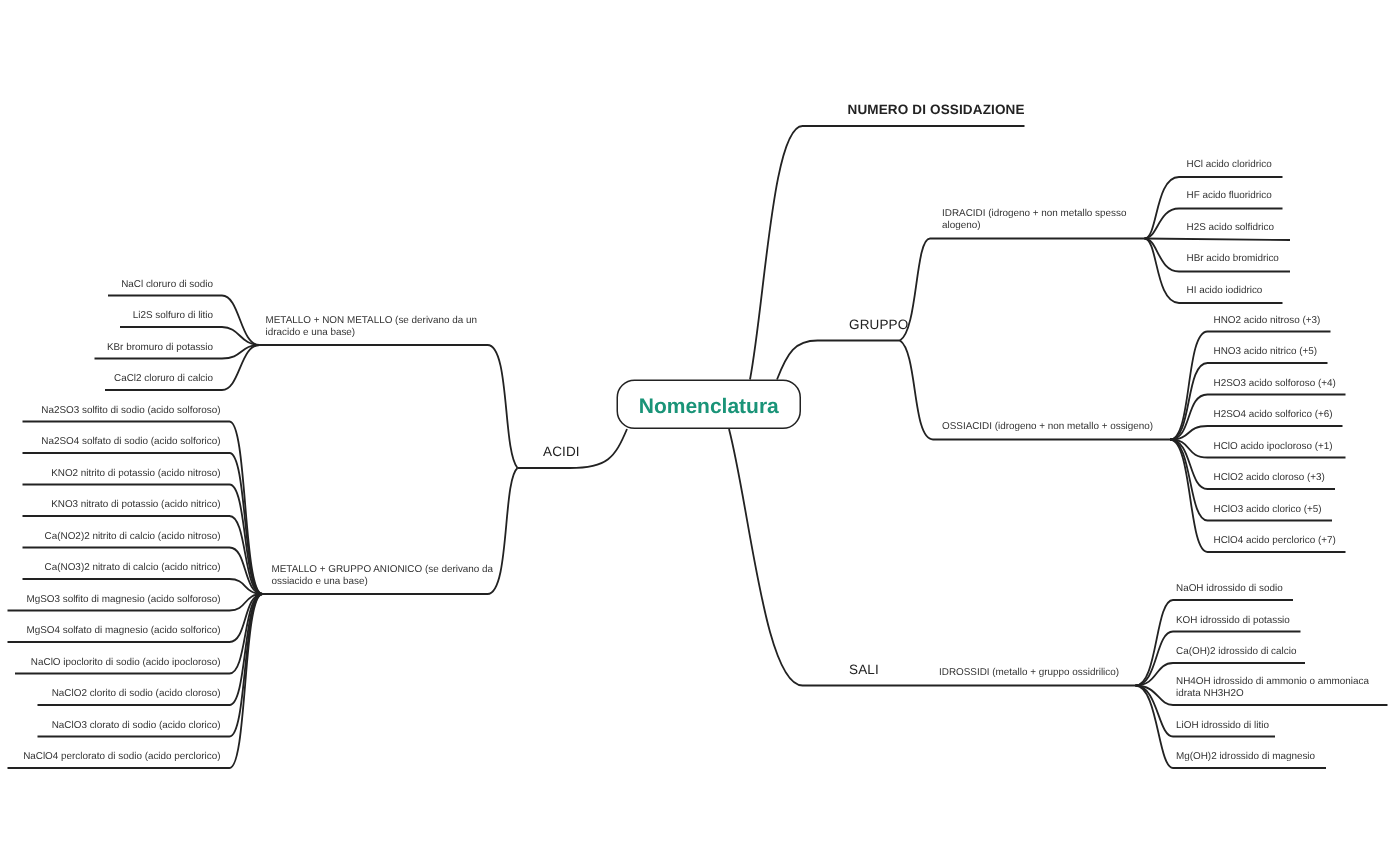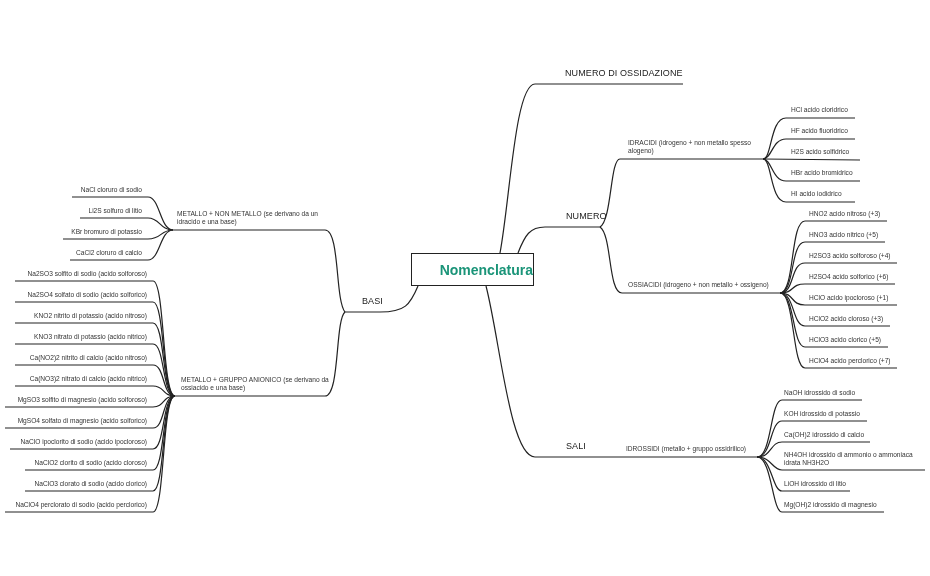--- a/index.html
+++ b/index.html
@@ -2,21 +2,21 @@
 <html><head>
 <meta charset="utf-8">
 <style>
   html, body { margin:0; padding:0; background:#ffffff; }
   body { width:930px; height:576px; position:relative; overflow:hidden; font-family:"Liberation Sans", sans-serif; color:#333; }
   svg.lines { position:absolute; left:0; top:0; width:930px; height:576px; }
   .lbl { position:absolute; font-size:6.6px; line-height:8.4px; color:#333; white-space:nowrap; }
   .lbl.r { text-align:right; }
   .lbl.wrap { white-space:normal; }
   .main-lbl { position:absolute; font-size:9px; color:#222; white-space:nowrap; letter-spacing:0.1px; }
-  .root { position:absolute; left:411px; top:253px; width:123px; height:33px; border:1.3px solid #222; border-radius:0; background:#fff; display:flex; align-items:center; justify-content:flex-end; box-sizing:border-box; }
+  .root { position:absolute; left:411px; top:253px; width:123px; height:33px; border:1.3px solid #222; border-radius:12px; background:#fff; display:flex; align-items:center; justify-content:center; box-sizing:border-box; }
   .root span { font-weight:bold; font-size:14px; color:#1a9478; }
 </style>
 </head>
 <body>
 
 <svg class="lines" viewBox="0 0 930 576" fill="none" stroke="#222" stroke-width="1.2">
 
   <path d="M500 253 C 510 200, 515 84, 535 84 L 683 84"></path>
 
   <path d="M518 253 C 525 235, 530 227, 545 227 L 600 227"></path>
@@ -72,24 +72,24 @@
   <path d="M175 396 C 162 396, 165 449, 153 449 L 10 449"></path>
   <path d="M175 396 C 162 396, 165 470, 153 470 L 25 470"></path>
   <path d="M175 396 C 162 396, 165 491, 153 491 L 25 491"></path>
   <path d="M175 396 C 162 396, 165 512, 153 512 L 5 512"></path>
 </svg>
 
 <div class="root">
   <span>Nomenclatura</span>
 </div>
 
-<div class="main-lbl" style="left:565px;top:68px;">NUMERO DI OSSIDAZIONE</div>
-<div class="main-lbl" style="left:566px;top:211px;">NUMERO</div>
+<div class="main-lbl" style="left:565px;top:68px;font-weight:bold;">NUMERO DI OSSIDAZIONE</div>
+<div class="main-lbl" style="left:566px;top:211px;">GRUPPO</div>
 <div class="main-lbl" style="left:566px;top:441px;">SALI</div>
-<div class="main-lbl" style="left:362px;top:296px;">BASI</div>
+<div class="main-lbl" style="left:362px;top:296px;">ACIDI</div>
 
 <div class="lbl wrap" style="left:628px;top:139px;width:150px;">IDRACIDI (idrogeno + non metallo spesso alogeno)</div>
 <div class="lbl" style="left:628px;top:281px;">OSSIACIDI (idrogeno + non metallo + ossigeno)</div>
 <div class="lbl" style="left:626px;top:445px;">IDROSSIDI (metallo + gruppo ossidrilico)</div>
 <div class="lbl wrap" style="left:177px;top:210px;width:150px;">METALLO + NON METALLO (se derivano da un idracido e una base)</div>
 <div class="lbl wrap" style="left:181px;top:376px;width:150px;">METALLO + GRUPPO ANIONICO (se derivano da ossiacido e una base)</div>
 
 <div class="lbl" style="left:791px;top:106px;">HCl acido cloridrico</div>
 <div class="lbl" style="left:791px;top:127px;">HF acido fluoridrico</div>
 <div class="lbl" style="left:791px;top:148px;">H2S acido solfidrico</div>

